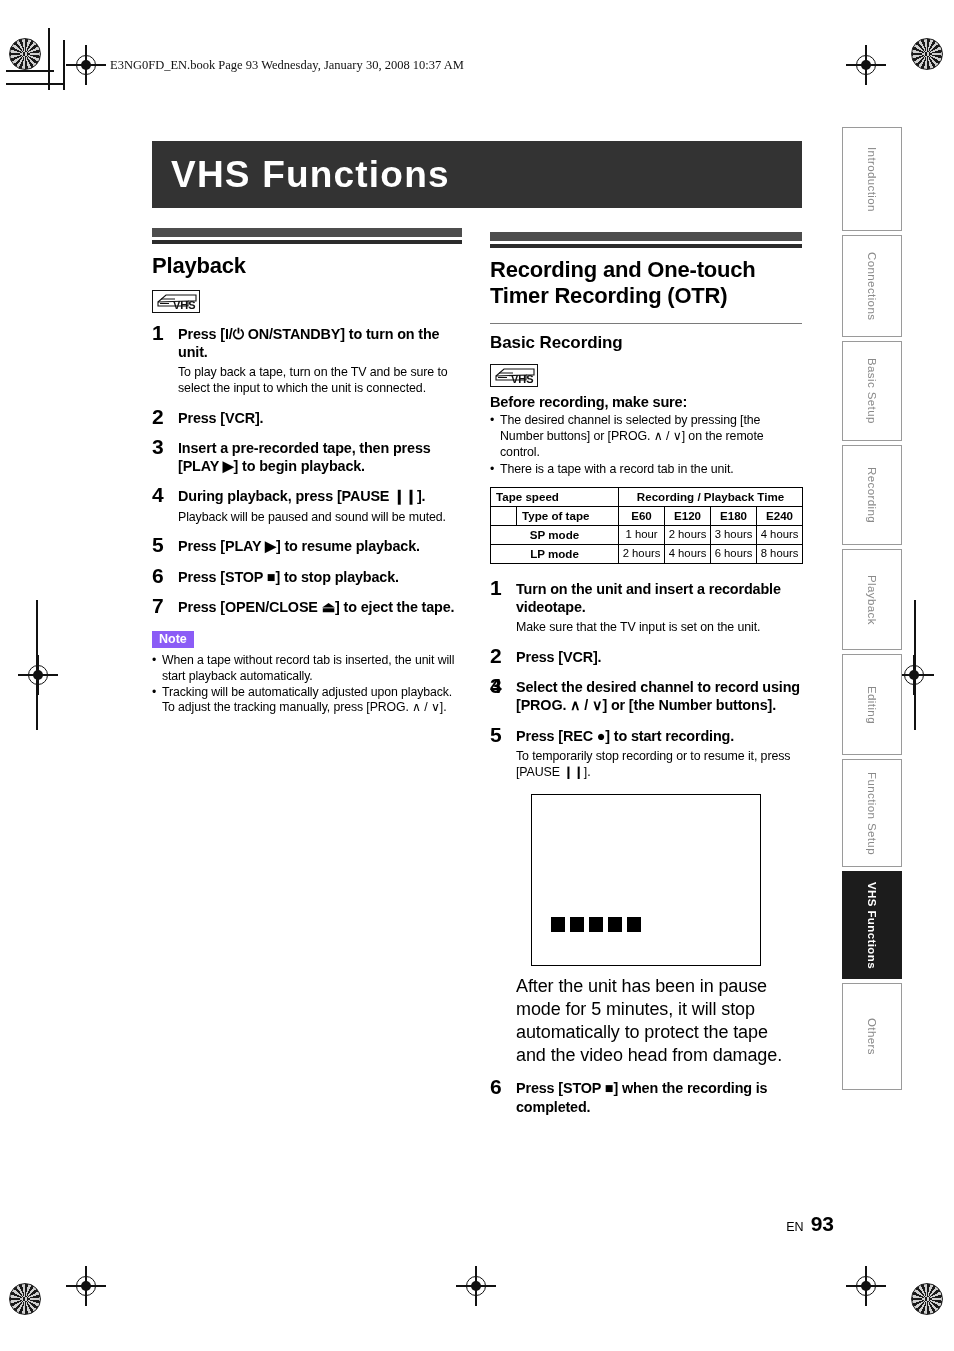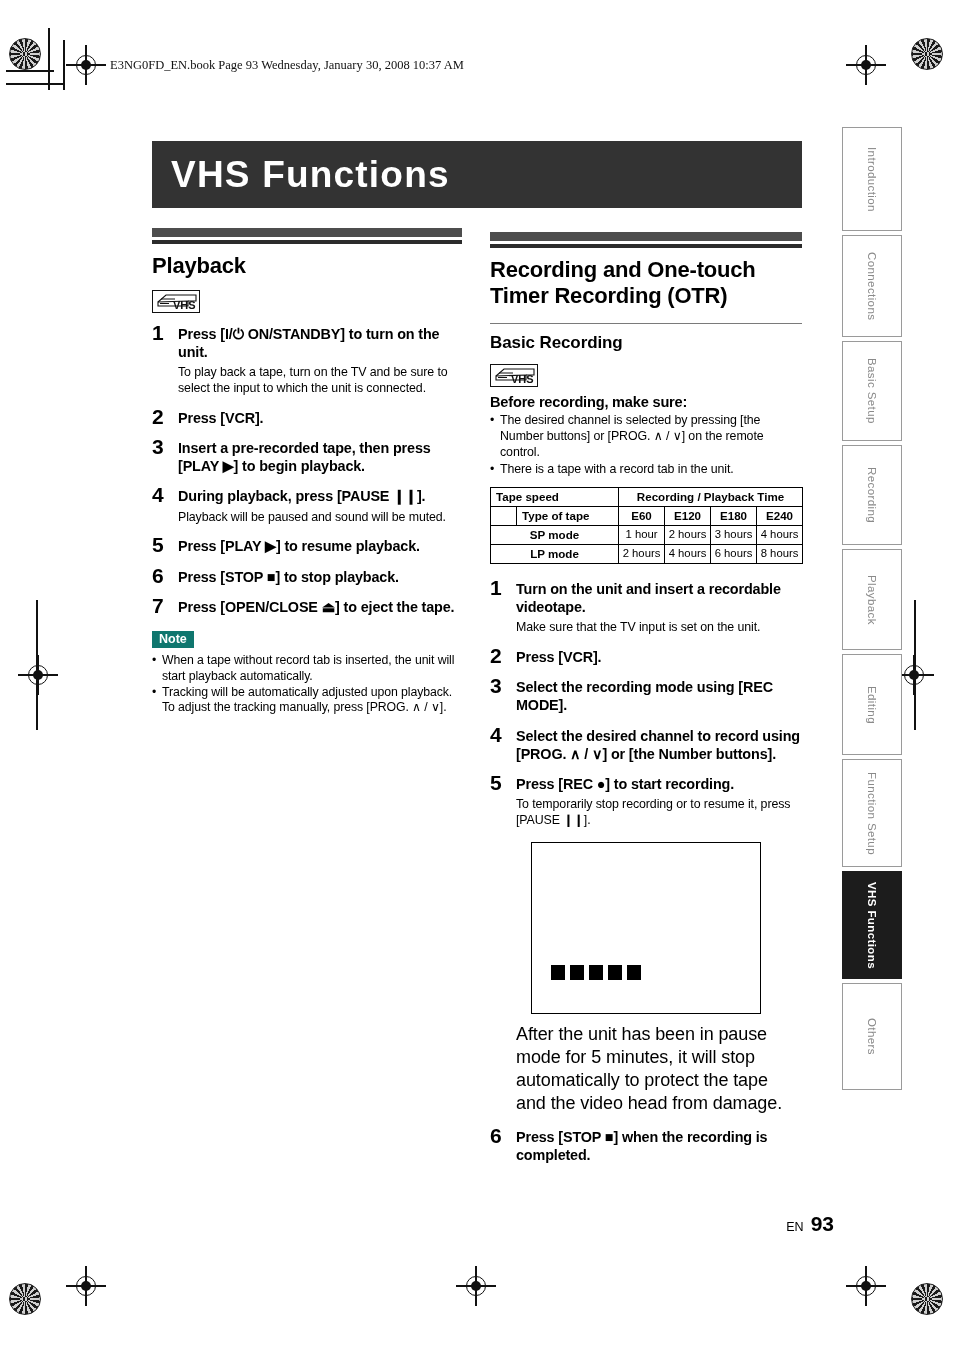--- a/index.html
+++ b/index.html
@@ -99,21 +99,21 @@
   .step .sub-bullet {
     font-size: 12.2px; line-height: 1.3; margin-top: 4px;
     padding-left: 11px; position: relative; letter-spacing: -0.1px;
   }
   .step .sub-bullet::before {
     content: "\2022"; position: absolute; left: 1px; top: 0;
   }
 
   
   .note-label {
-    display: inline-block; background: #0f766e; color: #fff;
+    display: inline-block; background: #8b5cf6; color: #fff;
     font-size: 12.5px; font-weight: bold; padding: 1px 7px 2px 7px;
     margin-top: 15px;
   }
   .note-list { margin-top: 5px; }
   .note-item {
     font-size: 12.3px; line-height: 1.29; position: relative;
     padding-left: 10px; letter-spacing: -0.1px;
   }
   .note-item::before { content: "\2022"; position: absolute; left: 0; top: 0; }
 
@@ -356,21 +356,20 @@
         <span class="num">1</span>
         <div class="head">Turn on the unit and insert a recordable videotape.</div>
         <div class="body">Make sure that the TV input is set on the unit.</div>
       </div>
       <div class="step">
         <span class="num">2</span>
         <div class="head">Press [VCR].</div>
       </div>
       <div class="step">
         <span class="num">3</span>
-        <div class="head">Select the recording mode using [REC MODE].</div>
       </div>
       <div class="step">
         <span class="num">4</span>
         <div class="head">Select the desired channel to record using [PROG. ∧ / ∨] or [the Number buttons].</div>
       </div>
       <div class="step">
         <span class="num">5</span>
         <div class="head">Press [REC ●] to start recording.</div>
         <div class="body">To temporarily stop recording or to resume it, press [PAUSE ❙❙].</div>
       </div>

